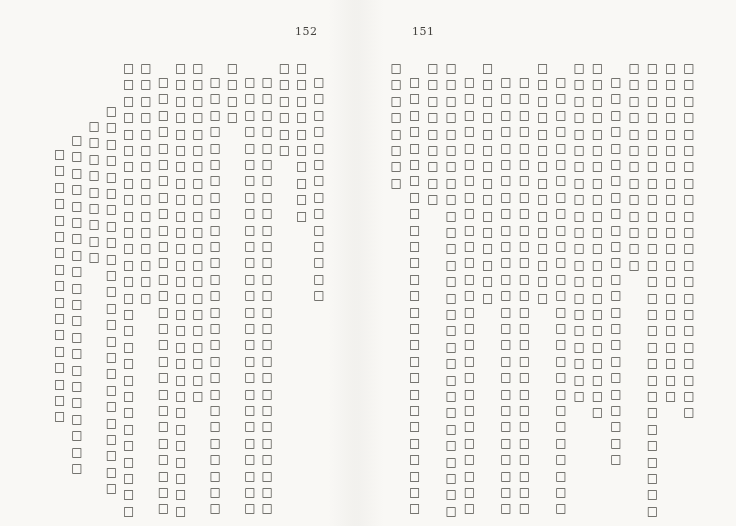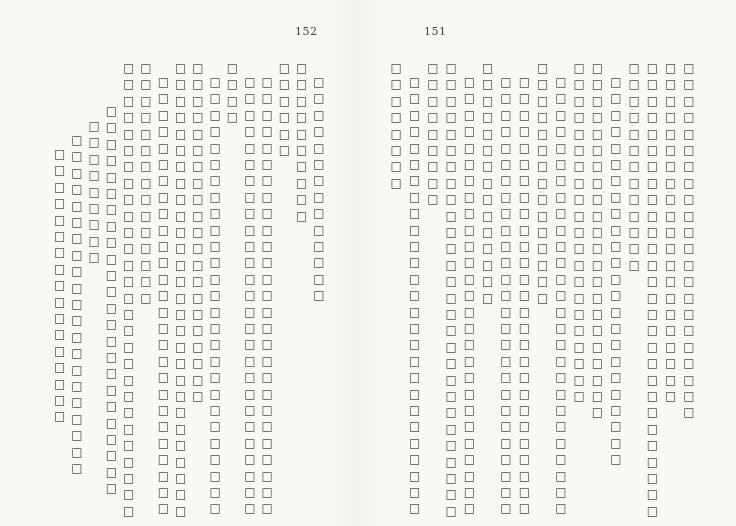--- a/index.html
+++ b/index.html
@@ -30,21 +30,21 @@
   }
   .pagenum {
     position: absolute;
     top: 25px;
     font-family: "DejaVu Serif", serif;
     font-size: 11px;
     letter-spacing: 0.5px;
     color: #45433f;
   }
   .pagenum.pn-left  { left: 295px; }
-  .pagenum.pn-right { left: 424px; }
+  .pagenum.pn-right { left: 412px; }
 
   
   .textblock {
     position: absolute;
     top: 61px;
     height: 412px;
     writing-mode: vertical-rl;
     text-orientation: upright;
     font-family: "DejaVu Sans", sans-serif;
     font-size: 12px;

